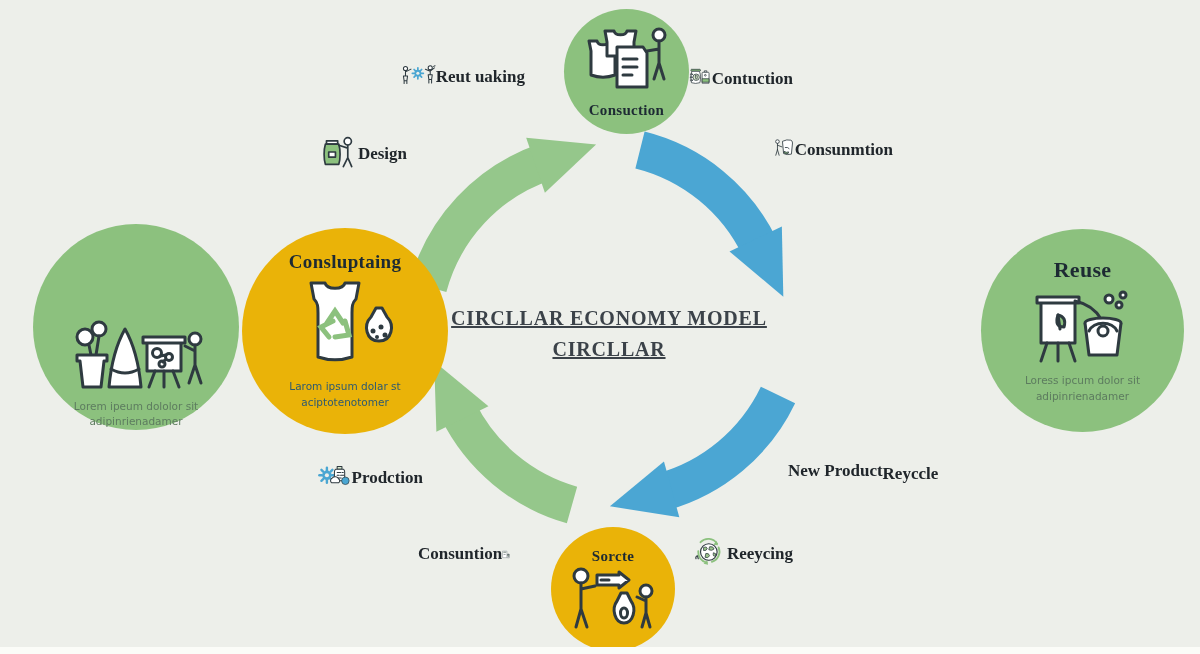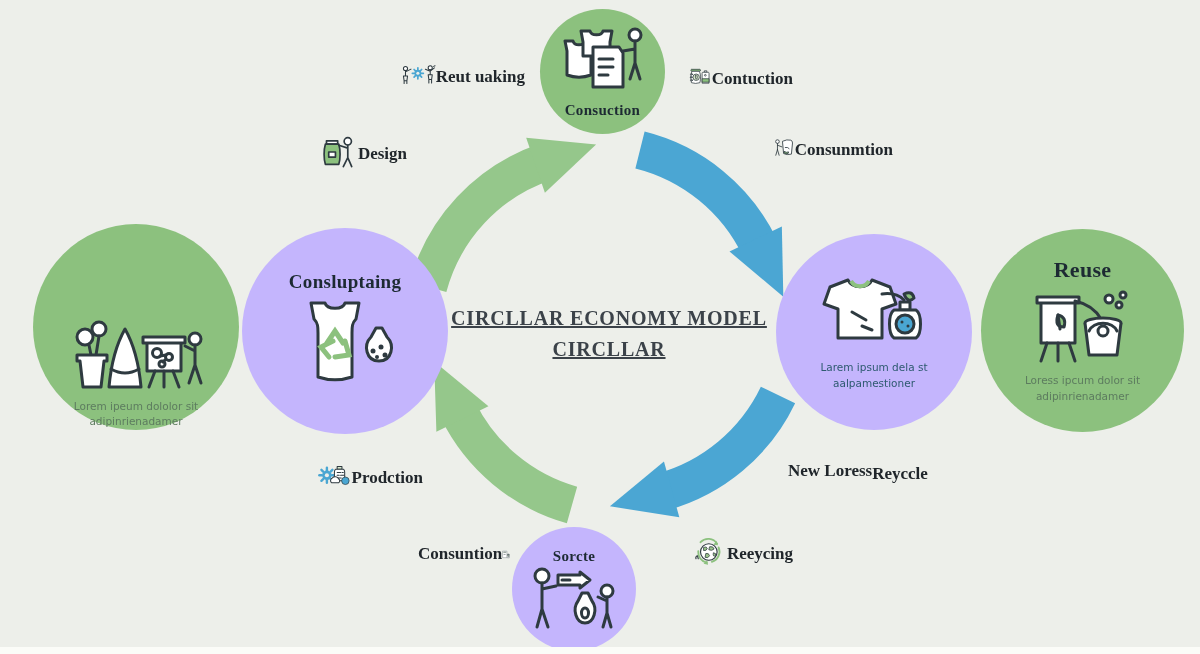--- a/index.html
+++ b/index.html
@@ -8,21 +8,21 @@
     background:#edefea;
     font-family:"Liberation Serif",serif;
   }
   .arrows{position:absolute;left:0;top:0;}
   .circle{
     position:absolute;border-radius:50%;
     display:flex;flex-direction:column;align-items:center;justify-content:center;
     text-align:center;box-sizing:border-box;
   }
   .green-bg{background:#8cc17e;}
-  .blue-bg{background:#c4b5fd;}
+  .blue-bg{background:#eab308;}
   .circle .ctitle{font-weight:bold;color:#1d2a33;font-size:19px;letter-spacing:.3px;}
   .circle .lorem{font-family:"DejaVu Sans",sans-serif;font-size:10.5px;line-height:1.5;margin-top:8px;}
   .green-bg .lorem{color:#5d7c5f;}
   .blue-bg .lorem{color:#2e5a70;}
   .small-circle .ctitle{font-size:15px;}
   .center-title{
     position:absolute;left:448px;top:303px;width:322px;text-align:center;
     font-weight:bold;font-size:20px;line-height:1.55;color:#3b4249;
     letter-spacing:.8px;
     text-decoration:underline;
@@ -56,33 +56,33 @@
     <path d="M640,150 A182,182 0 0 1 760,248" stroke="#4ba6d3" stroke-width="38" fill="none" marker-end="url(#mblue)"></path>
     <path d="M778,395 A182,182 0 0 1 662,492" stroke="#4ba6d3" stroke-width="38" fill="none" marker-end="url(#mblue)"></path>
     <path d="M572,505 A182,182 0 0 1 458,410" stroke="#95c78b" stroke-width="38" fill="none" marker-end="url(#mgreen)"></path>
   </svg>
 
   <div class="center-title">
     <div>CIRCLLAR ECONOMY MODEL</div>
     <div>CIRCLLAR</div>
   </div>
 
-  <div class="circle green-bg small-circle" style="left:540px;top:9px;width:125px;height:125px;gap:11px;">
+  <div class="circle green-bg small-circle" style="left:564px;top:9px;width:125px;height:125px;gap:11px;">
     <svg class="icon" width="88" height="66" viewBox="0 0 88 66">
       <path class="wfill" d="M6,16 h8 c1,5 11,5 12,0 h8 l-2,10 v24 c-8,3 -16,3 -24,0 V26 Z"></path>
       <path class="wfill" d="M22,6 h9 c1,5 12,5 13,0 h9 l-2,11 v14 h-27 V17 Z"></path>
       <path class="wfill" d="M34,22 h26 l4,6 v34 h-30 Z"></path>
       <path class="ln" d="M40,34 h14 M40,42 h14 M40,50 h9"></path>
       <circle class="wfill" cx="76" cy="10" r="6"></circle>
       <path class="ln" d="M76,16 v22 M76,24 l-12,2 M76,38 l-5,16 M76,38 l5,16"></path>
     </svg>
     <div class="ctitle">Consuction</div>
   </div>
 
-  <div class="circle blue-bg small-circle" style="left:512px;top:527px;width:124px;height:124px;">
+  <div class="circle blue-bg small-circle" style="left:551px;top:527px;width:124px;height:124px;">
     <div class="ctitle">Sorcte</div>
     <svg class="icon" width="92" height="64" viewBox="0 0 92 64" style="margin-top:2px">
       <circle class="wfill" cx="14" cy="9" r="7"></circle>
       <path class="ln" d="M14,16 v26 M14,42 l-5,18 M14,42 l6,18 M14,22 l14,-3"></path>
       <path class="wfill" d="M30,8 h22 v-3 l10,8 l-10,8 v-3 h-22 Z"></path>
       <path class="ln" d="M34,13 h8"></path>
       <path class="wfill" d="M50,34 l4,-8 h6 l4,8 c6,8 2,22 -7,22 c-9,0 -13,-14 -7,-22 Z"></path>
       <ellipse class="ln" cx="57" cy="46" rx="3.5" ry="5"></ellipse>
       <circle class="wfill" cx="79" cy="24" r="6"></circle>
       <path class="ln" d="M79,30 v16 M79,46 l-4,14 M79,46 l4,14 M79,34 l-9,-4"></path>
@@ -119,40 +119,26 @@
         <path d="M34,44 l8,-12 l8,12"></path>
         <path d="M52,42 l4,14 l-14,2"></path>
         <path d="M36,58 l-8,-10 l12,-6"></path>
       </g>
       <path class="wfill" d="M78,38 l5,-9 h6 l5,9 c8,8 5,24 -8,24 c-13,0 -16,-16 -8,-24 Z"></path>
       <circle cx="80" cy="52" r="2.5" fill="#2e3a40"></circle>
       <circle cx="88" cy="48" r="2.5" fill="#2e3a40"></circle>
       <circle cx="92" cy="56" r="2.5" fill="#2e3a40"></circle>
       <circle cx="84" cy="58" r="2" fill="#2e3a40"></circle>
     </svg>
-  </div>
-
-  <div class="circle blue-bg" style="left:776px;top:234px;width:196px;height:196px;padding:0 24px;">
-    <svg class="icon" width="112" height="80" viewBox="0 0 112 80">
-      <path class="wfill" d="M30,8 L12,15 L6,32 L20,37 L20,66 L64,66 L64,37 L78,32 L72,15 L54,8 C50,17 34,17 30,8 Z"></path>
-      <path d="M33,9 c4,7 14,7 18,0" fill="none" stroke="#8cc17e" stroke-width="4"></path>
-      <path class="ln" d="M34,40 l14,8 M44,54 l10,4" stroke-width="2"></path>
-      <path class="ln" d="M64,22 q14,-2 22,6"></path>
-      <path class="gfill" d="M86,22 q8,-4 10,4 q-6,6 -10,-4 Z"></path>
-      <path class="wfill" d="M82,30 h10 v8 h-10 Z"></path>
-      <path class="wfill" d="M76,38 h22 c6,4 6,24 0,28 h-22 c-6,-4 -6,-24 0,-28 Z"></path>
-      <circle cx="87" cy="52" r="9" fill="#4aa6d2" stroke="#2e3a40" stroke-width="3"></circle>
-      <circle cx="84" cy="50" r="1.5" fill="#2e3a40"></circle>
-      <circle cx="90" cy="54" r="1.5" fill="#2e3a40"></circle>
-    </svg>
     <div class="lorem">
-      <div>Larem ipsum dela st</div>
-      <div>aalpamestioner</div>
+      <div>Larom ipsum dolar st</div>
+      <div>aciptotenotomer</div>
     </div>
   </div>
+
 
   <div class="circle green-bg" style="left:981px;top:229px;width:203px;height:203px;padding:0 26px;">
     <div class="ctitle" style="font-size:22px;">Reuse</div>
     <svg class="icon" width="104" height="78" viewBox="0 0 104 78" style="margin-top:4px">
       <path class="wfill" d="M6,10 h42 v6 h-42 Z M10,16 h34 v40 h-34 Z"></path>
       <path class="gfill" d="M27,28 q9,2 6,12 q-10,0 -6,-12 Z"></path>
       <path class="ln" d="M27,28 l2,14 M16,56 l-6,18 M38,56 l6,18 M27,56 v18"></path>
       <path class="ln" d="M44,14 q18,4 26,18"></path>
       <circle class="wfill" cx="78" cy="12" r="4"></circle>
       <circle class="wfill" cx="88" cy="18" r="3"></circle>
@@ -225,21 +211,21 @@
       <circle class="wfill" cx="16" cy="9" r="6.5"></circle>
       <path class="ln" d="M16,16 v22 M16,38 l-6,20 M16,38 l6,20 M16,22 l16,6"></path>
       <path class="wfill" d="M34,8 q16,-8 30,-4 q6,2 6,10 l-4,40 q-14,4 -28,-2 Z"></path>
       <path class="ln" d="M44,30 q10,-2 14,4"></path>
       <path class="gfill" d="M40,44 q8,6 16,2 l-2,6 q-8,3 -14,-2 Z" stroke-width="2"></path>
     </svg>
     <div class="lbl">Consunmtion</div>
   </div>
 
   <div class="fl" style="left:788px;top:448px;width:112px;">
-    <div class="lbl-top">New Loress</div>
+    <div class="lbl-top">New Product</div>
     <svg class="icon" width="92" height="48" viewBox="0 0 92 48">
       <path class="garr" d="M12,16 a15,15 0 0 1 26,4"></path>
       <path d="M38,14 l2,10 l-10,0 Z" fill="#8cc17e"></path>
       <path class="garr" d="M36,34 a15,15 0 0 1 -26,-6"></path>
       <path d="M10,36 l-2,-10 l10,1 Z" fill="#8cc17e"></path>
       <g>
         <g stroke="#4aa6d2" stroke-width="6" stroke-linecap="round">
           <line x1="68" y1="6" x2="68" y2="12"></line>
             <line x1="68" y1="36" x2="68" y2="42"></line>
           <line x1="50" y1="24" x2="56" y2="24"></line>

